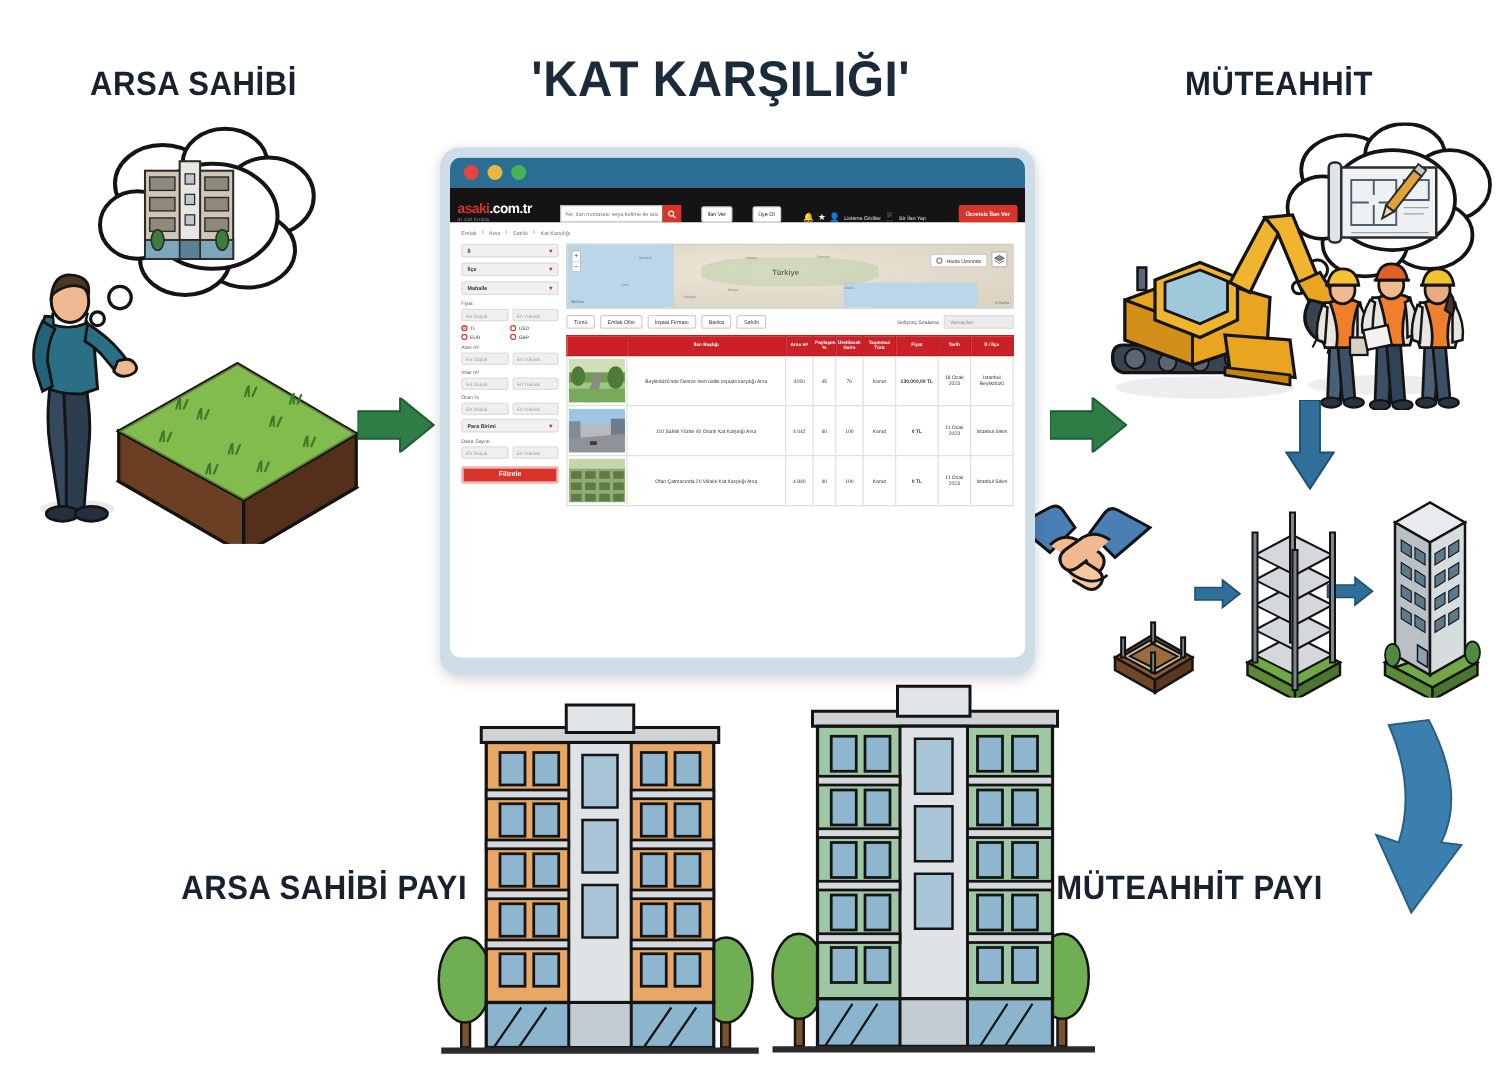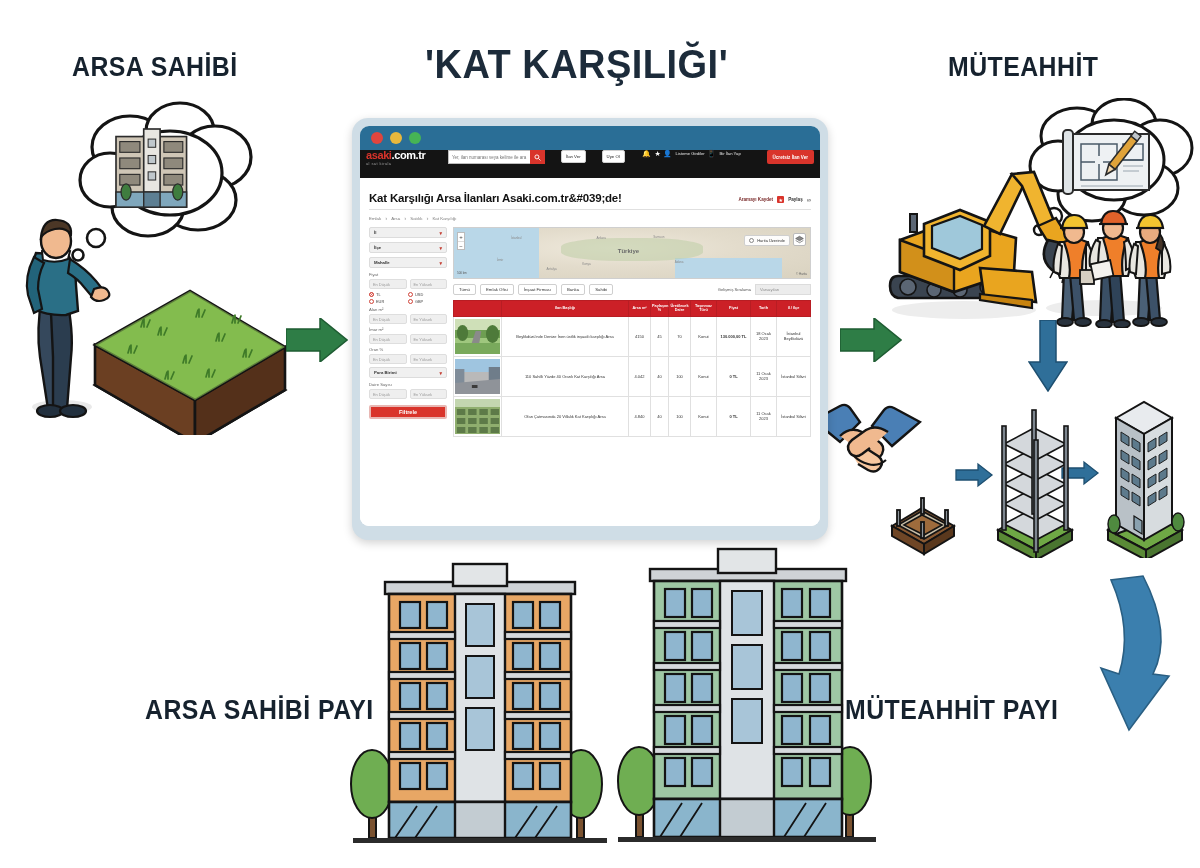--- a/index.html
+++ b/index.html
@@ -43,21 +43,21 @@
     display:flex; flex-direction:column;
   }
   .titlebar{
     height:24px; background:#2a6e96; display:flex; align-items:center; gap:7px; padding-left:11px;
     flex:0 0 auto;
   }
   .dot{ width:12px;height:12px;border-radius:50%;}
   .dot.r{background:#e0453e;} .dot.y{background:#e9b83c;} .dot.g{background:#46b455;}
 
   .navbar{
-    height:28px; background:#141414; display:flex; align-items:flex-start;
+    height:28px; background:#141414; display:flex; align-items:flex-end;
     padding:0 6px; gap:16px; flex:0 0 auto;
   }
   .logo{ display:flex; flex-direction:column; line-height:1; width:62px;}
   .logo .l1{ font-size:11px; font-weight:bold; color:#fff; letter-spacing:-.4px;}
   .logo .l1 b{ color:#d9342b; }
   .logo .l2{ font-size:4px; color:#9b9b9b; letter-spacing:.4px; margin-top:1px;}
   .searchwrap{ display:flex; height:14px; margin-left:4px;}
   .searchwrap input{
     width:82px; height:14px; border:1px solid #bdbdbd; border-right:0;
     font-size:4.5px; padding:0 3px; color:#555; background:#fff; outline:none;
@@ -672,29 +672,20 @@
           <span class="navtext">Listeme Girdiler</span>
           <span class="nicon">📱</span>
           <span class="navtext">Bir İlan Yap</span>
         </div>
 
         <div class="redbtn">Ücretsiz İlan Ver</div>
       </div>
 
       <div class="page">
 
-        <div class="pg-title-row">
-          <div class="pg-title">Kat Karşılığı Arsa İlanları Asaki.com.tr&amp;#039;de!</div>
-          <div class="pg-actions">
-            <span class="txt">Aramayı Kaydet</span>
-            <span class="sq-red">★</span>
-            <span class="txt" style="color:#333;">Paylaş</span>
-            <span class="share">∞</span>
-          </div>
-        </div>
 
         <div class="crumbs">
           <span>Emlak</span>
           <span class="sep">›</span>
           <span>Arsa</span>
           <span class="sep">›</span>
           <span>Satılık</span>
           <span class="sep">›</span>
           <span>Kat Karşılığı</span>
         </div>

